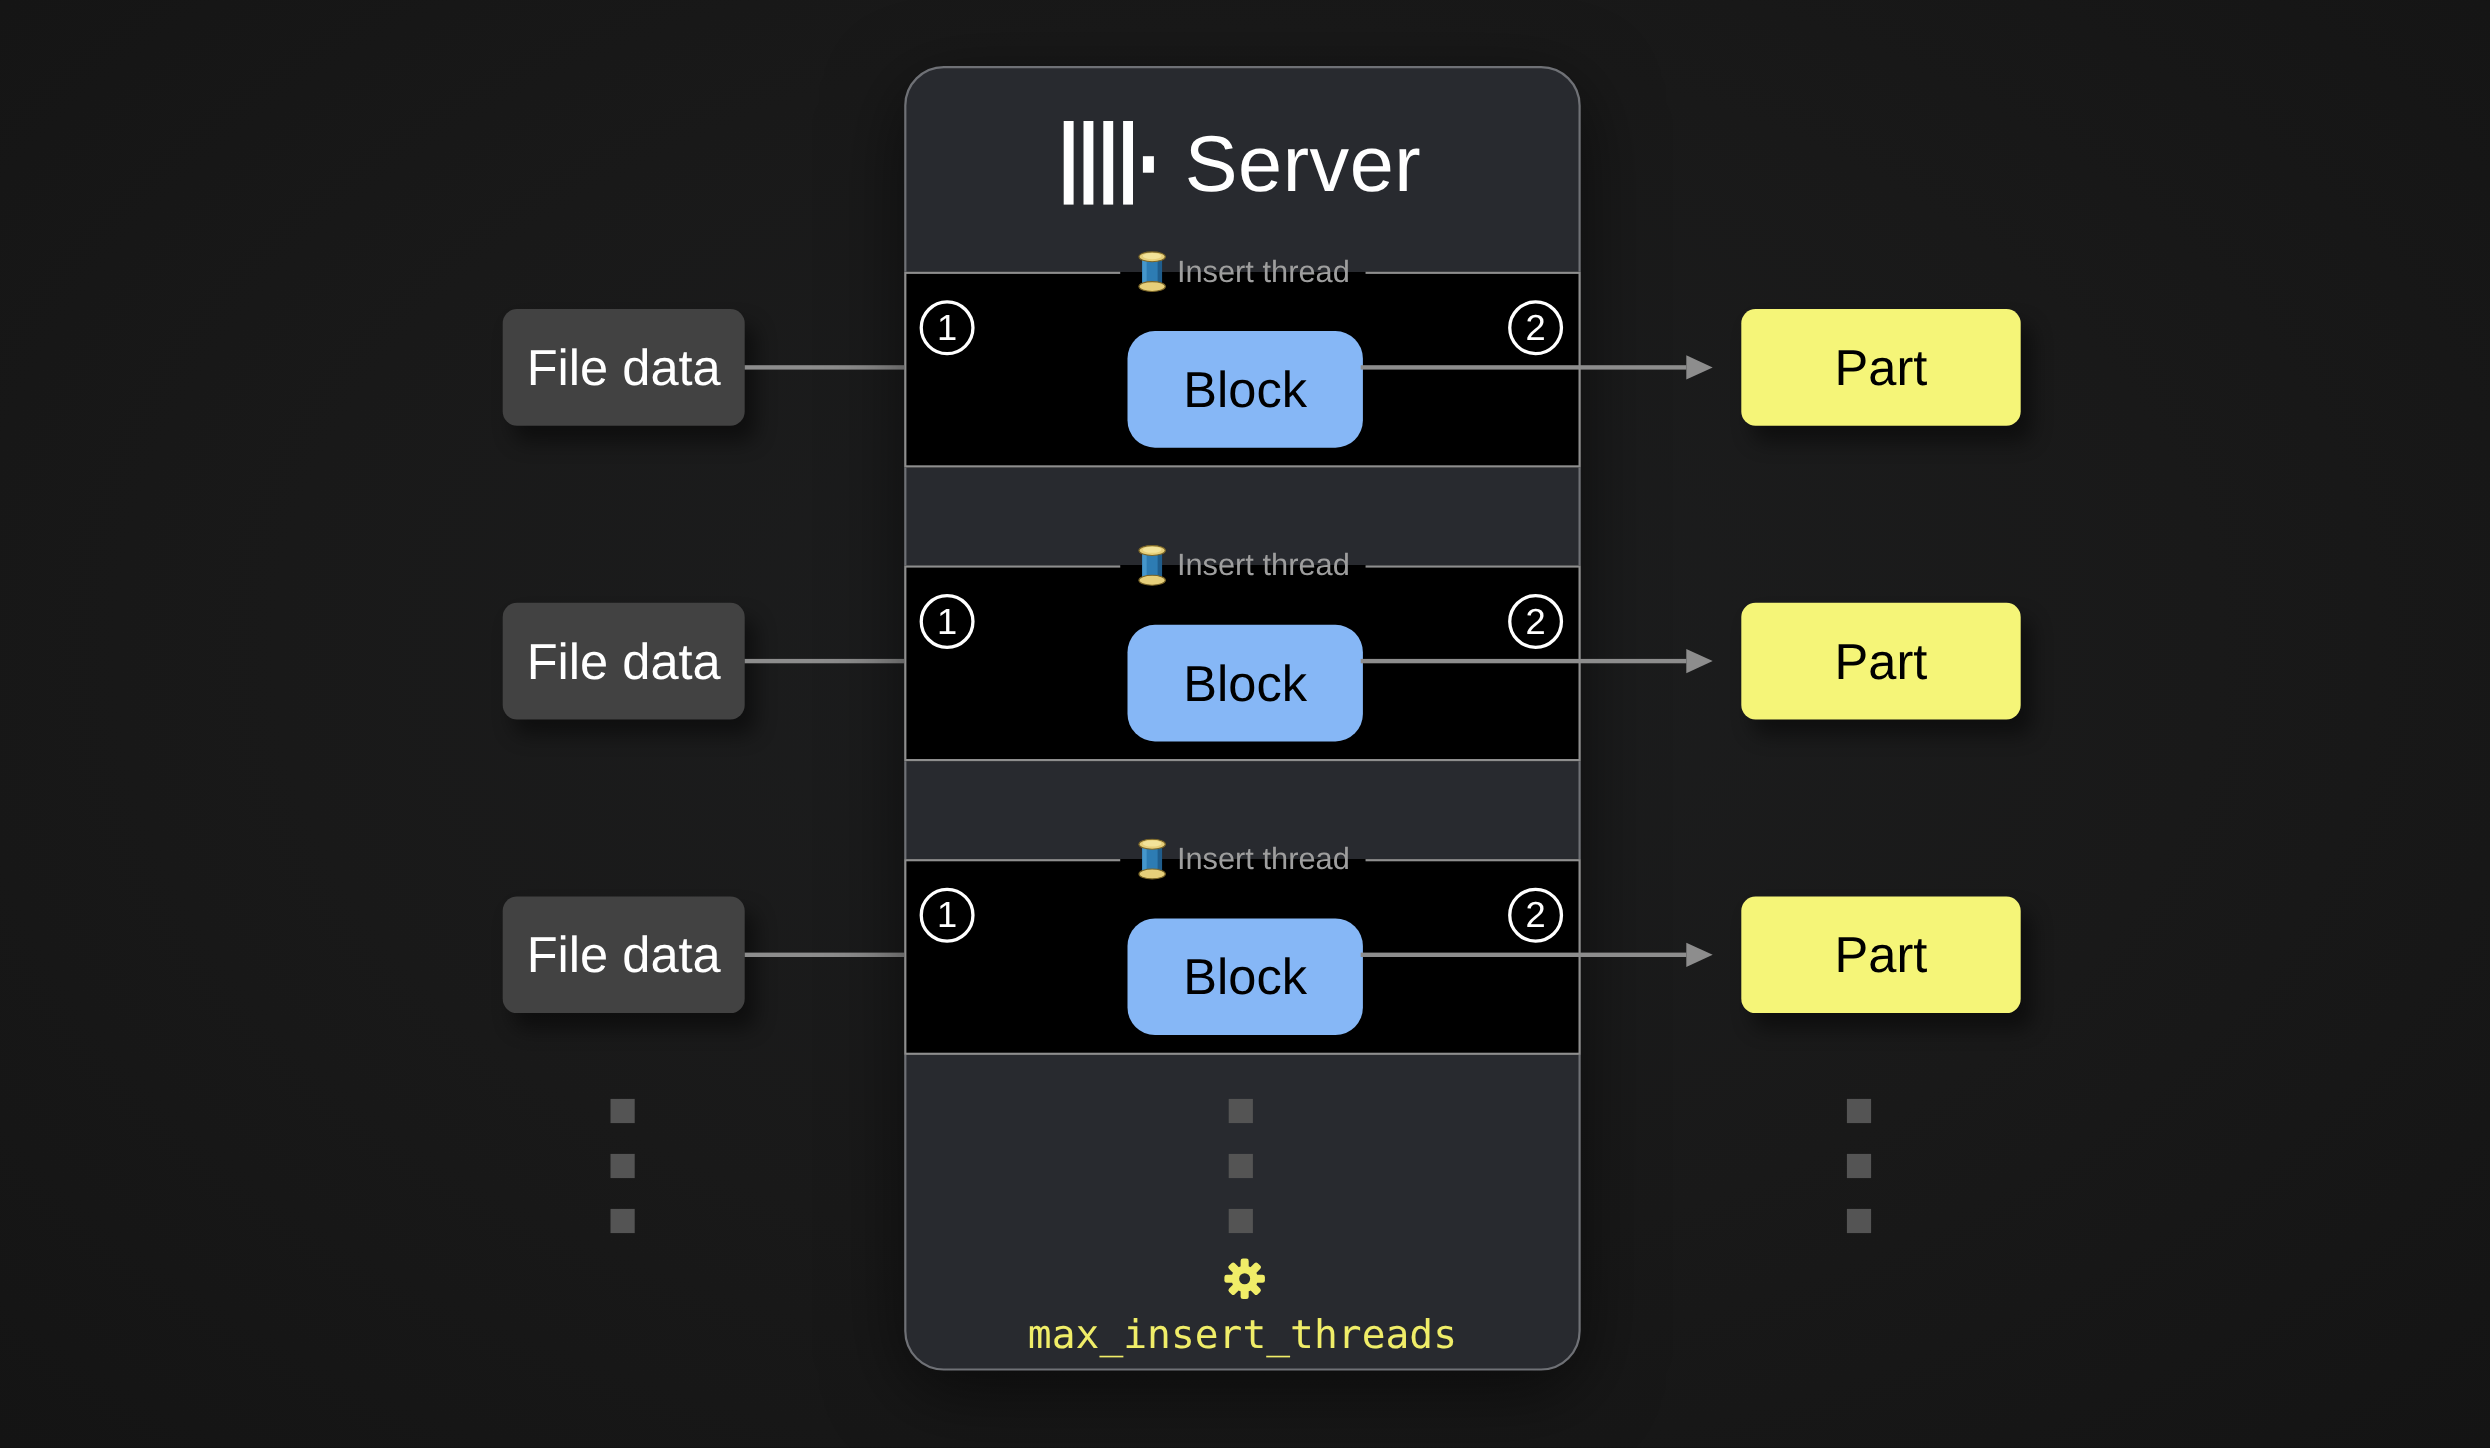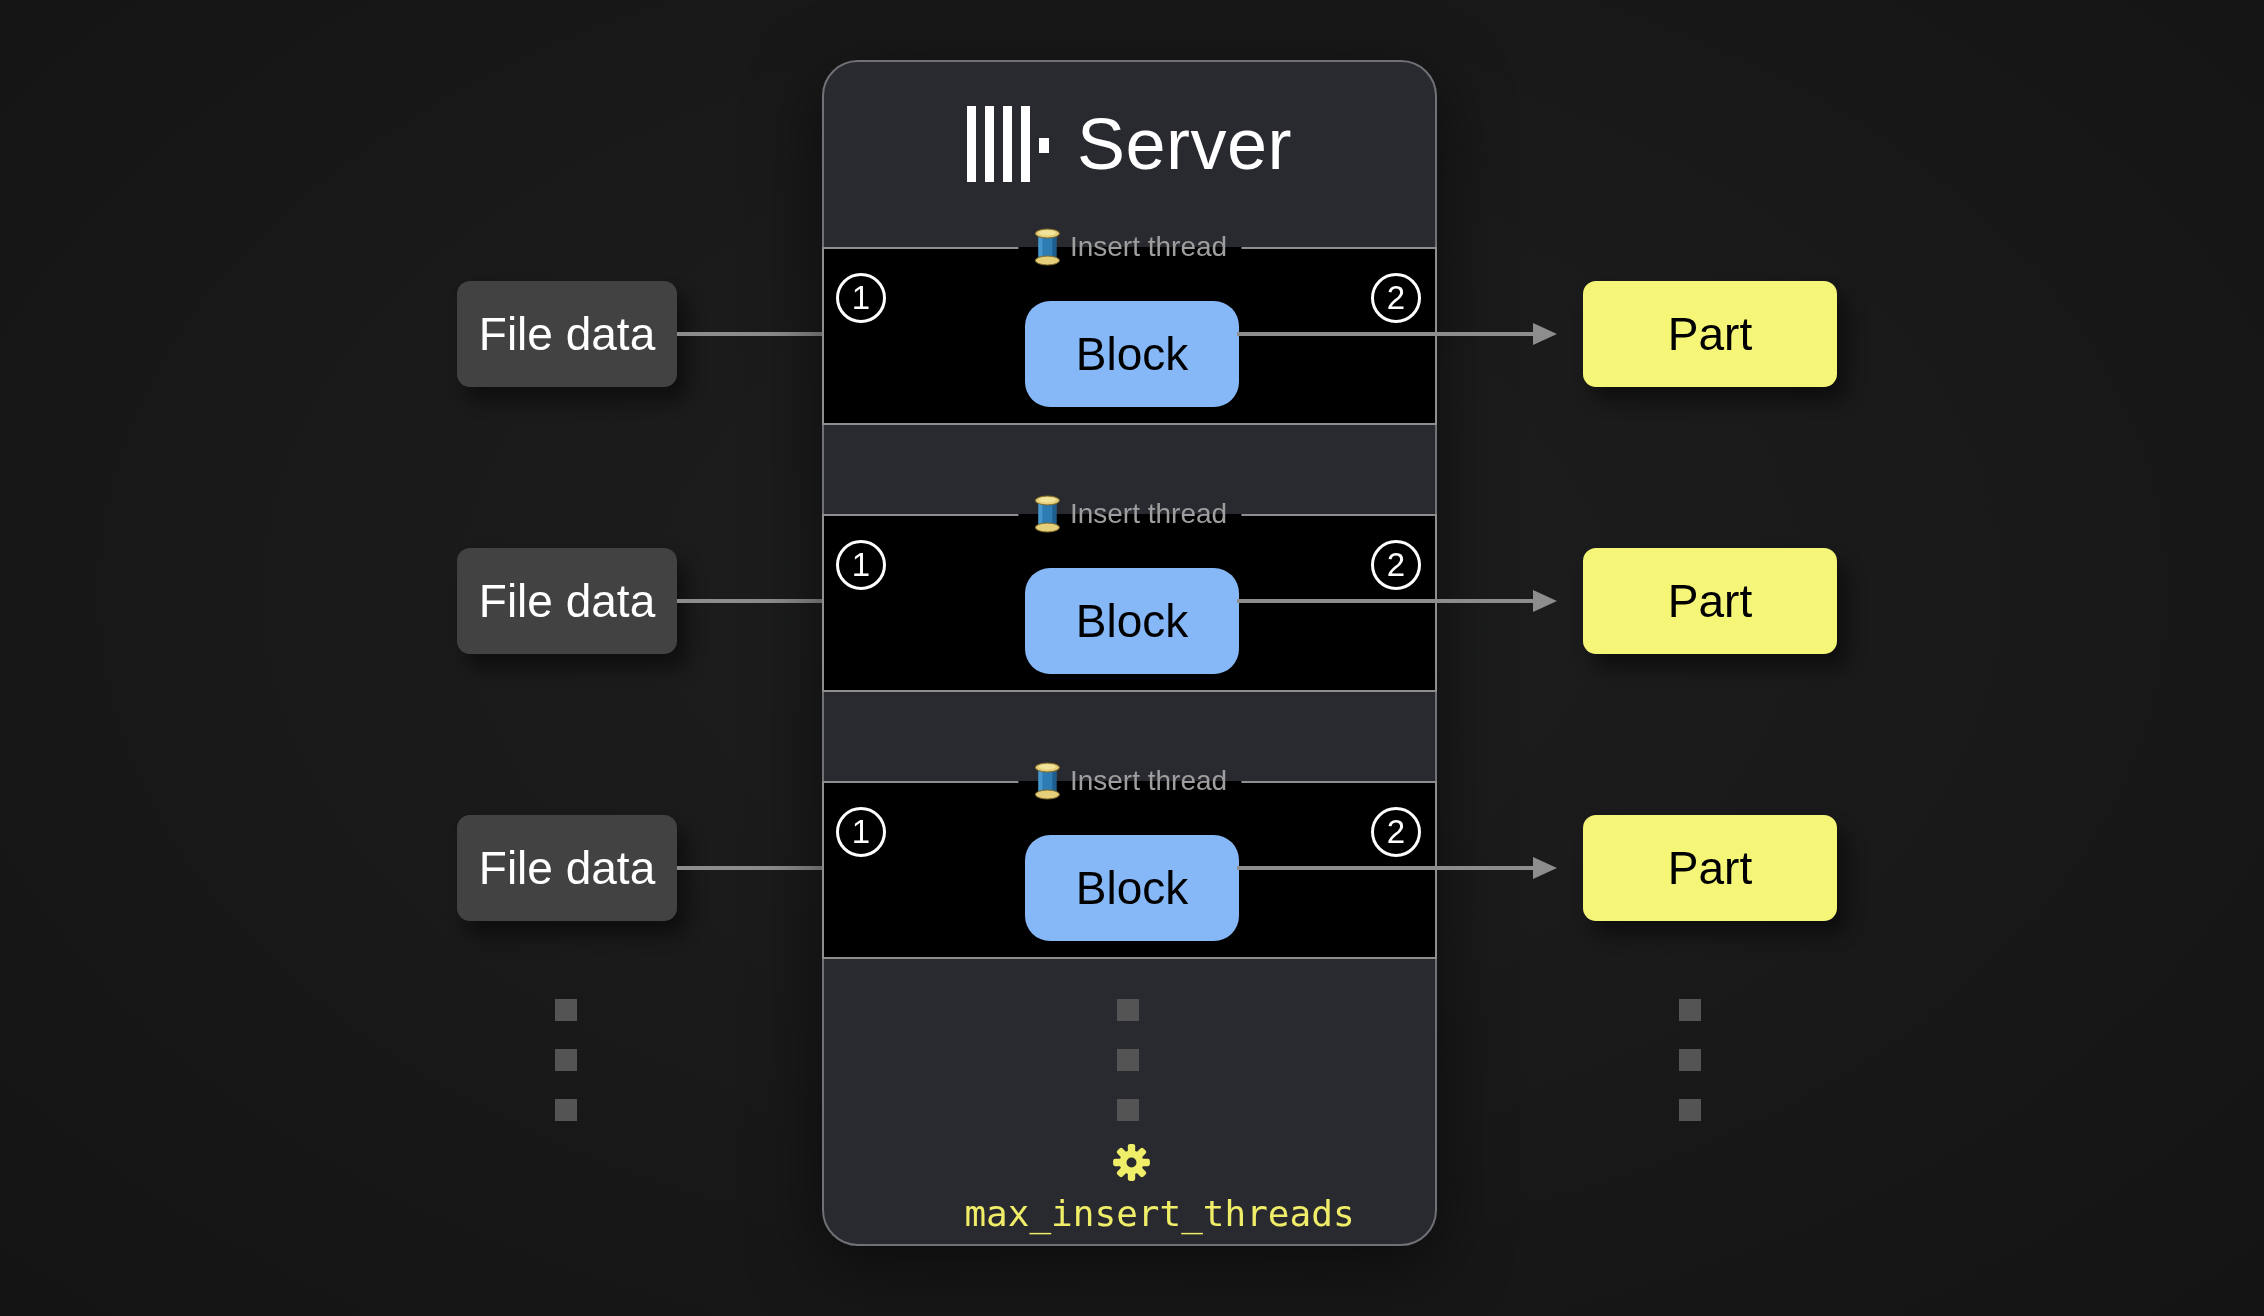--- a/index.html
+++ b/index.html
@@ -16,21 +16,21 @@
   .server {
     position: absolute; left: 822px; top: 60px; width: 615px; height: 1186px;
     background: #282a2f;
     border: 2px solid #6f7176;
     border-radius: 36px;
     box-sizing: border-box;
     box-shadow: 0 18px 70px rgba(0,0,0,0.55);
   }
   .server-header {
     position: absolute; top: 40px; left: 0; width: 100%; height: 84px;
-    display: flex; align-items: center; justify-content: center; gap: 28px;
+    display: flex; align-items: flex-end; justify-content: center; gap: 28px;
   }
   .ch-logo { display: flex; align-items: center; gap: 9px; height: 76px; }
   .ch-logo .bar { width: 9px; height: 76px; background: #ffffff; }
   .ch-logo .accent { width: 10px; height: 15px; background: #ffffff; margin-left: 0; align-self: center; margin-top: 2px; }
   .server-title { color: #ffffff; font-size: 72px; line-height: 1; letter-spacing: 0.5px; }
 
   
   .lane {
     position: absolute; left: -2px; right: -2px; height: 178px;
     background: #000000;
@@ -101,21 +101,21 @@
   .dots-center { left: 1117px; }
   .dots-right  { left: 1679px; }
 
   
   .gear-wrap { position: absolute; left: 288px; top: 1081px; width: 39px; height: 39px; }
   .setting-label {
     position: absolute; left: 0; top: 1130px; width: 100%;
     text-align: center;
     color: #f0ed68;
     font-family: "DejaVu Sans Mono", "Liberation Mono", monospace;
-    font-size: 36px; line-height: 44px; padding-left: 30px;
+    font-size: 36px; line-height: 44px;
   }
 </style>
 </head>
 <body>
 
 <div class="stage">
 
   <div class="file-box row-y1">
     <span>File data</span>
   </div>

